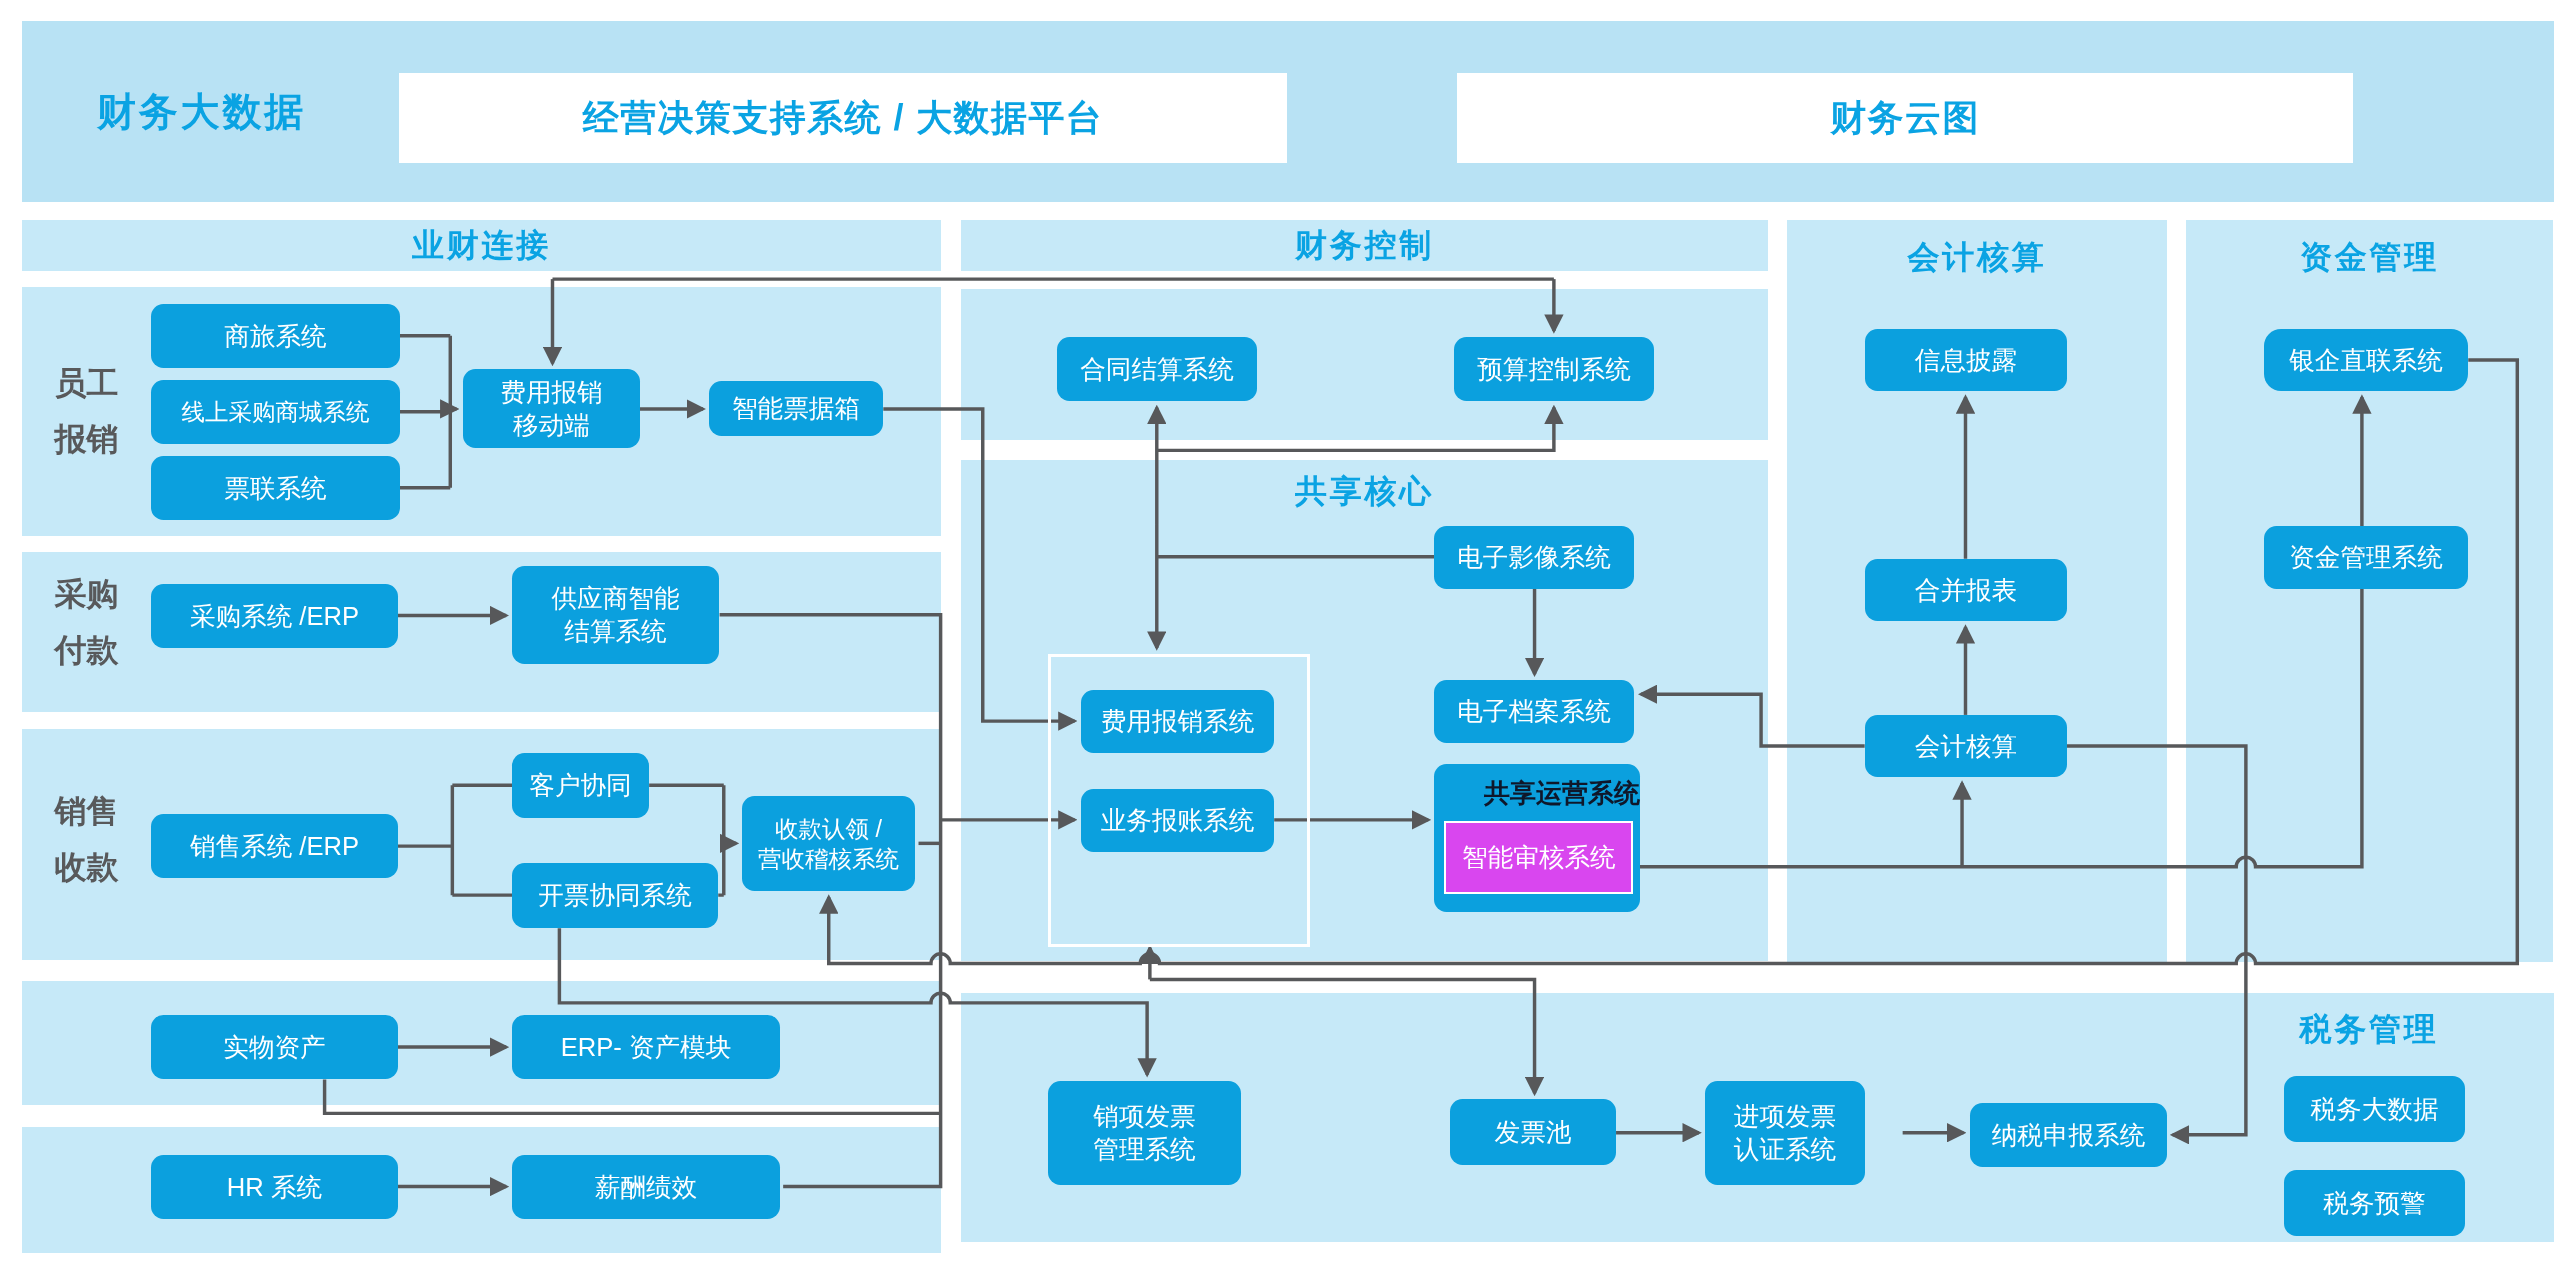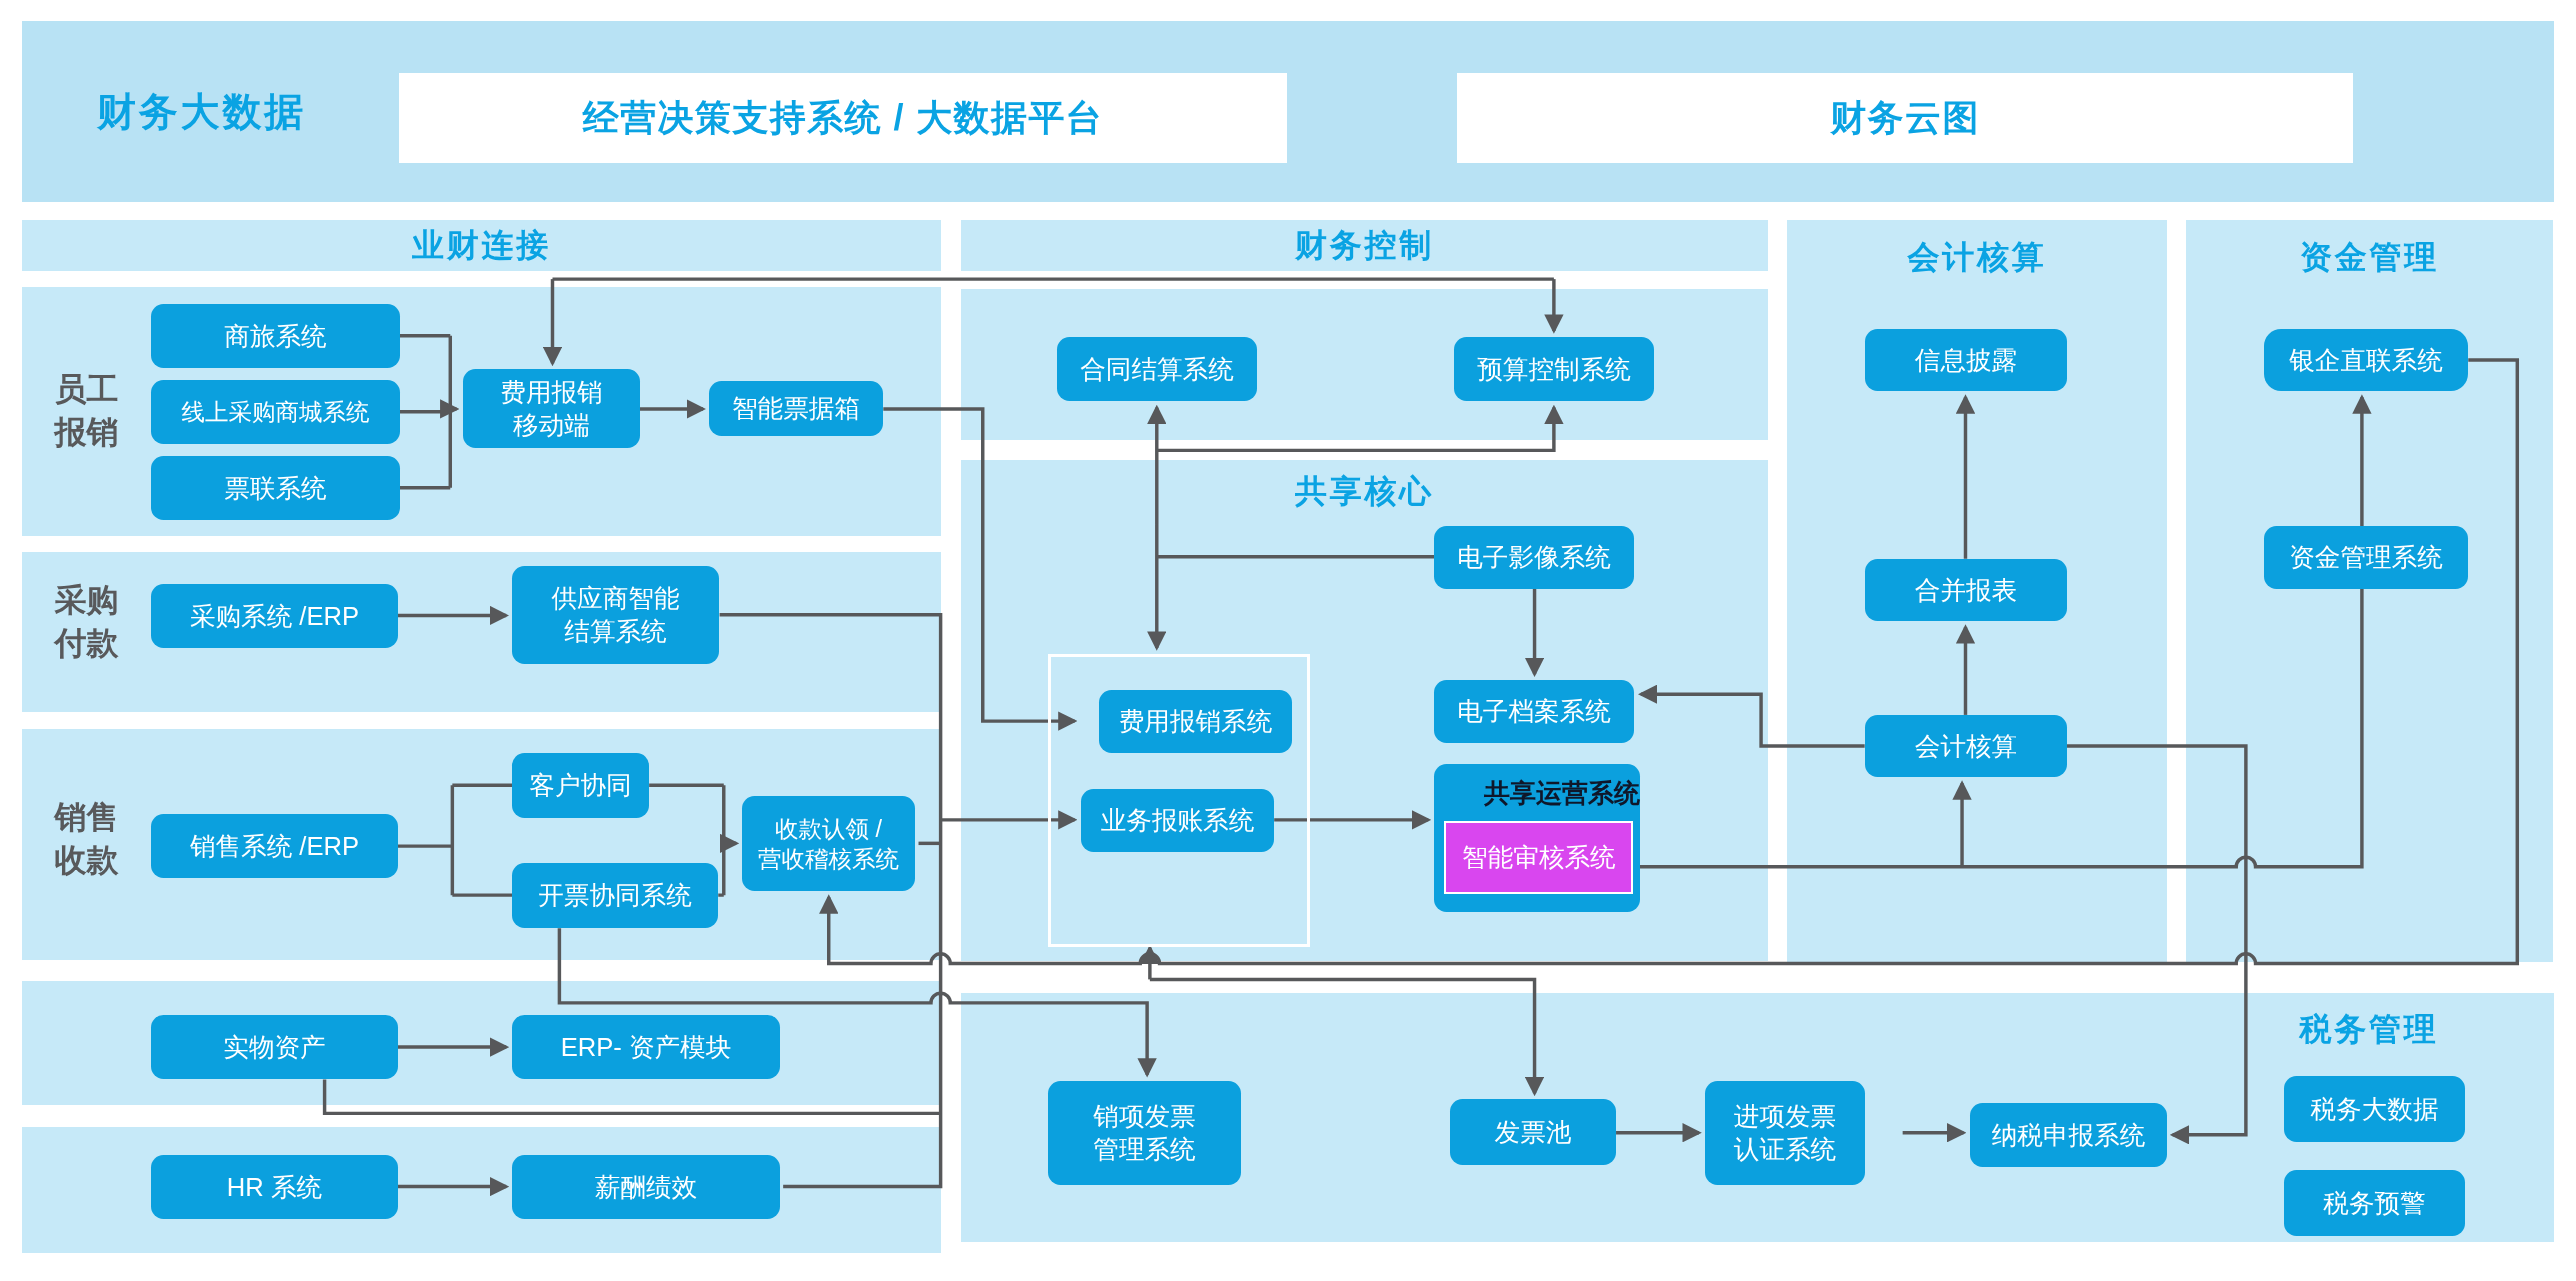--- a/index.html
+++ b/index.html
@@ -8,21 +8,21 @@
   .abs{position:absolute;}
   .band{background:#b8e2f4;}
   .panel{background:#c6e9f8;}
   .strip{background:#c6e9f8;}
   .wbox{background:#ffffff;display:flex;align-items:center;justify-content:center;
         font-weight:bold;font-size:36px;color:#0aa3e3;letter-spacing:1.4px;}
   .bandlab{display:flex;align-items:center;font-weight:bold;font-size:39px;color:#0aa3e3;letter-spacing:2.8px;}
   .title{display:flex;align-items:center;justify-content:center;font-weight:bold;
          font-size:32px;color:#0aa3e3;letter-spacing:2.8px;}
   .rowlab{display:flex;align-items:center;justify-content:center;text-align:center;
-          font-weight:bold;font-size:32px;line-height:43px;color:#58595b;white-space:pre-line;}
+          font-weight:bold;font-size:32px;line-height:56px;color:#58595b;white-space:pre-line;}
   .n{background:#0ba0de;border-radius:12.4px;color:#ffffff;display:flex;align-items:center;
      justify-content:center;text-align:center;font-size:25.6px;line-height:33px;white-space:pre-line;}
   .group{border:3.5px solid #ffffff;background:transparent;}
   .bigbox{background:#0ba0de;border-radius:12.4px;}
   .bigbox .btitle{position:absolute;left:0;right:0;top:12.4px;text-align:right;color:#0f172a;
                   font-weight:bold;font-size:26px;}
   .inner{position:absolute;left:10.4px;top:57px;width:185px;height:69px;border:2.8px solid #ffffff;
          background:#d946ef;color:#ffffff;display:flex;align-items:center;justify-content:center;
          font-size:25.6px;}
   svg.wires{position:absolute;left:0;top:0;width:2576px;height:1282px;}
@@ -127,21 +127,21 @@
 营收稽核系统</div>
   <div class="abs n" style="left:151px;top:1015px;width:247px;height:64px;">实物资产</div>
   <div class="abs n" style="left:512px;top:1015px;width:268px;height:64px;">ERP- 资产模块</div>
   <div class="abs n" style="left:151px;top:1155px;width:247px;height:64px;">HR 系统</div>
   <div class="abs n" style="left:512px;top:1155px;width:268px;height:64px;">薪酬绩效</div>
 
   <div class="abs n" style="left:1057px;top:337px;width:200px;height:64px;">合同结算系统</div>
   <div class="abs n" style="left:1454px;top:337px;width:200px;height:64px;">预算控制系统</div>
   <div class="abs n" style="left:1434px;top:526px;width:200px;height:63px;">电子影像系统</div>
   <div class="abs n" style="left:1434px;top:680px;width:200px;height:63px;">电子档案系统</div>
-  <div class="abs n" style="left:1081px;top:690px;width:193px;height:63px;margin-left:18px;">费用报销系统</div>
+  <div class="abs n" style="left:1081px;top:690px;width:193px;height:63px;">费用报销系统</div>
   <div class="abs n" style="left:1081px;top:789px;width:193px;height:63px;">业务报账系统</div>
 
   <div class="abs bigbox" style="left:1434px;top:764px;width:206px;height:148px;">
     <div class="btitle">共享运营系统</div>
     <div class="inner">智能审核系统</div>
   </div>
 
   <div class="abs n" style="left:1865px;top:329px;width:202px;height:62px;">信息披露</div>
   <div class="abs n" style="left:1865px;top:559px;width:202px;height:62px;">合并报表</div>
   <div class="abs n" style="left:1865px;top:715px;width:202px;height:62px;">会计核算</div>

